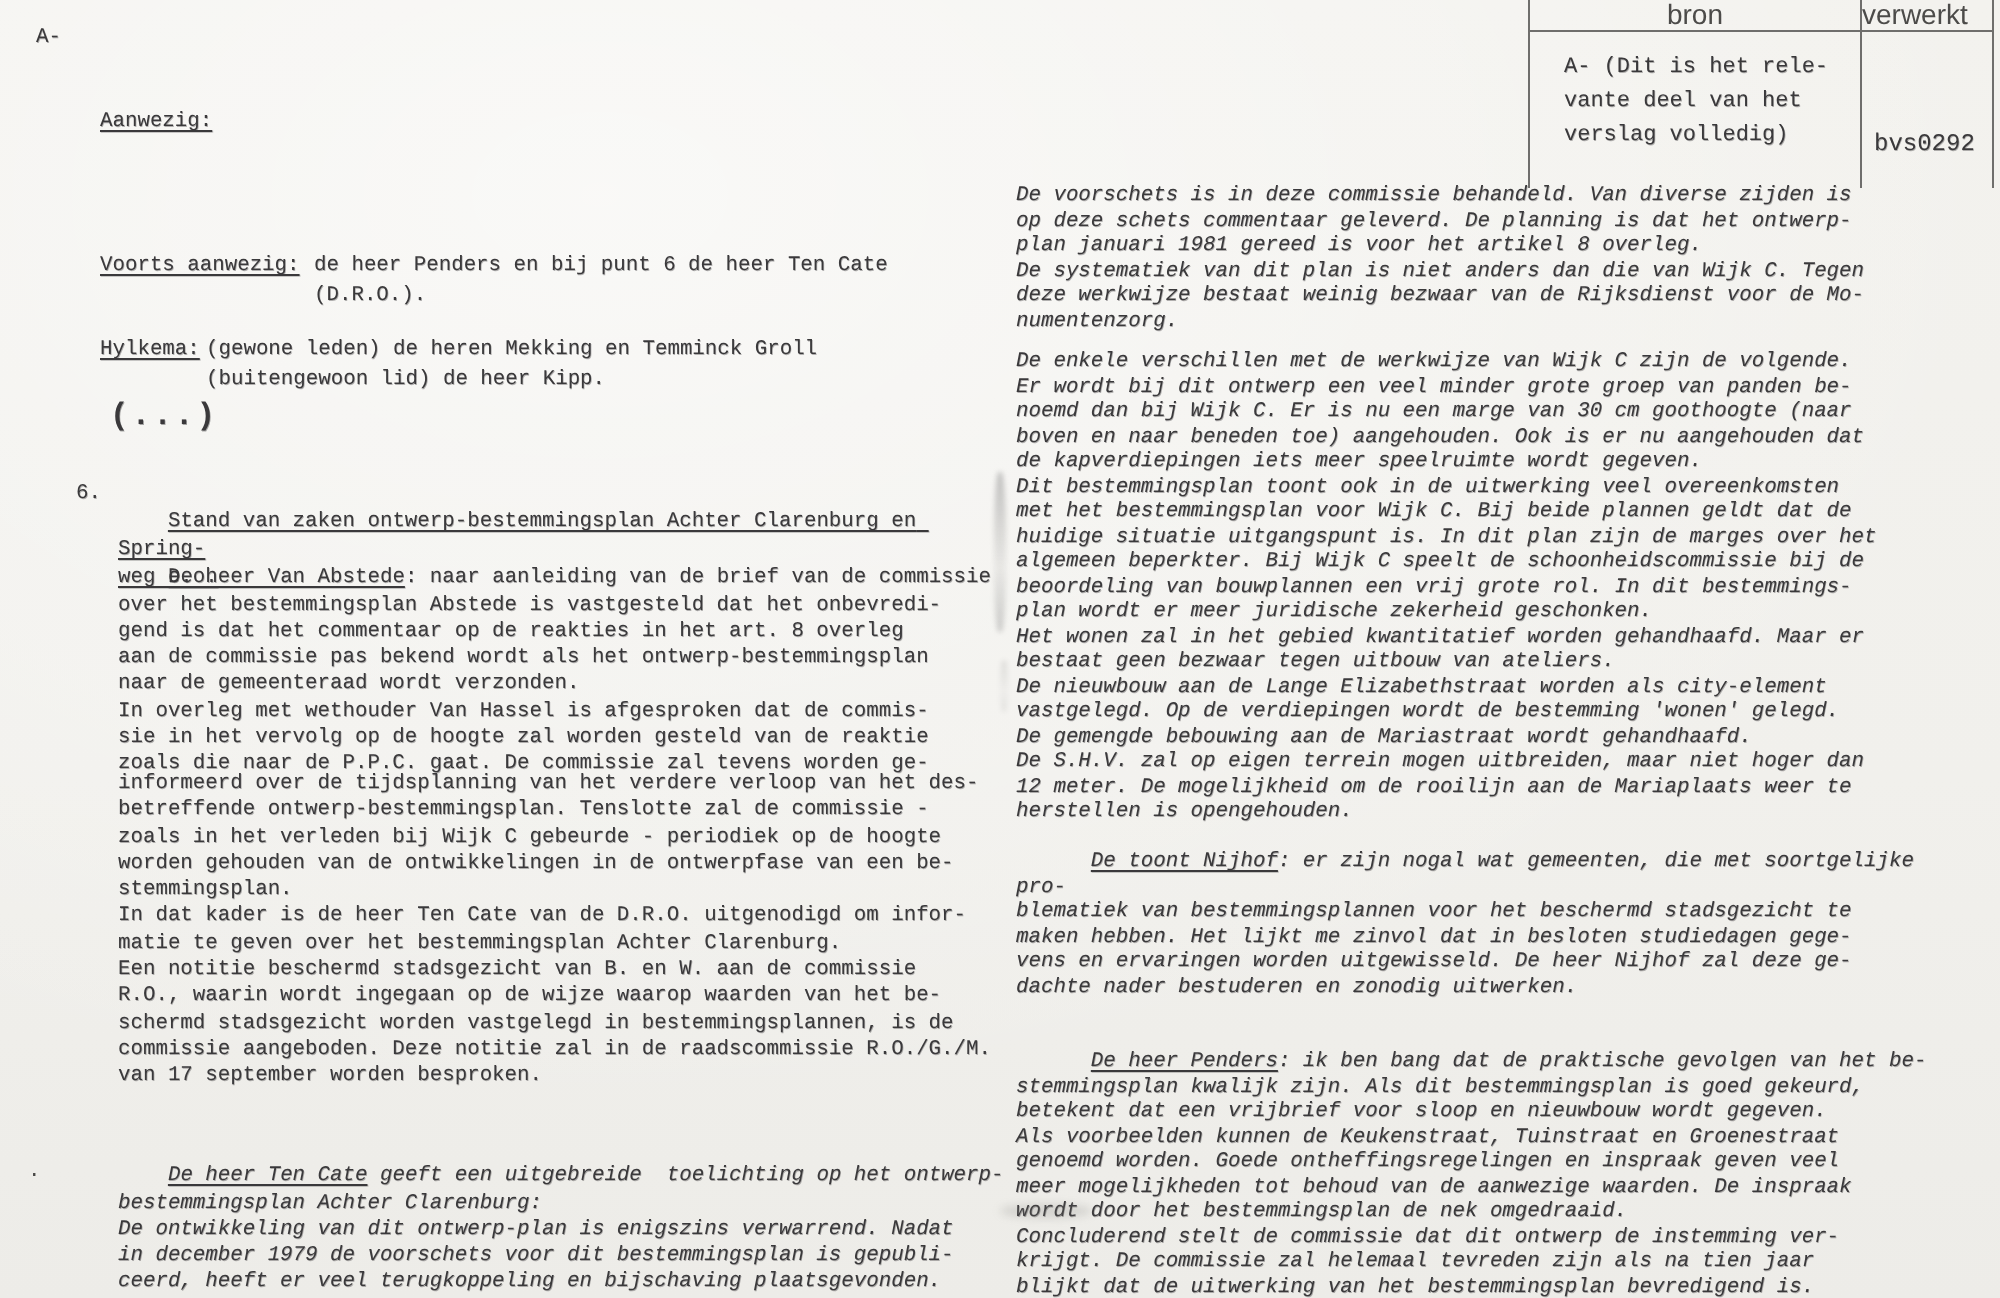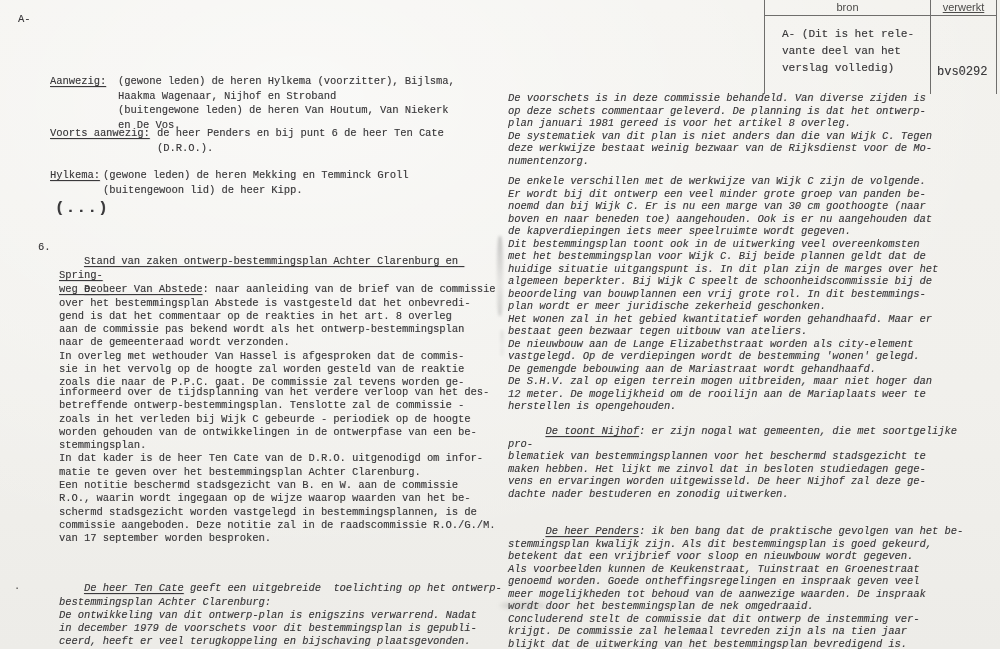--- a/index.html
+++ b/index.html
@@ -21,23 +21,23 @@
   .lh125{line-height:12.5px;font-style:italic;}
   .abs{position:absolute;}
   .u{text-decoration:underline;text-underline-offset:2px;text-decoration-thickness:1px;}
   .att{position:absolute;left:50px;display:flex;align-items:flex-start;}
   .att .lbl{flex:0 0 auto;}
   .para{width:452px;}
   
   .stamp{position:absolute;left:764px;top:0;width:233px;height:94px;
          border-left:1.5px solid #6f6e6c;border-right:1.5px solid #6f6e6c;box-sizing:border-box;}
   .stamp-head{display:flex;height:16px;border-bottom:1.5px solid #6f6e6c;box-sizing:border-box;
-              font-family:"Liberation Sans",sans-serif;font-size:11px;color:#4c4b49;}
+              font-family:"Liberation Sans",sans-serif;font-size:14px;color:#4c4b49;}
   .stamp-head .c1{width:166px;text-align:center;border-right:1.5px solid #6f6e6c;box-sizing:border-box;line-height:15px;}
-  .stamp-head .c2{flex:1;text-align:center;line-height:15px;text-decoration:underline;}
+  .stamp-head .c2{flex:1;text-align:left;line-height:15px;}
   .stamp-body{display:flex;height:78px;box-sizing:border-box;}
   .stamp-body .b1{width:166px;border-right:1.5px solid #6f6e6c;box-sizing:border-box;padding:10px 0 0 17px;}
   .stamp-body .b2{flex:1;position:relative;}
   .stamp-note{font-size:11px;line-height:17px;}
   .stamp-code{position:absolute;left:6px;bottom:15px;font-size:12px;text-align:right;}
   
   .streak{position:absolute;border-radius:40%;filter:blur(1.4px);background:linear-gradient(180deg,rgba(110,110,110,.38),rgba(140,140,140,.12) 60%,rgba(110,110,110,.3));}
   .smudge{position:absolute;border-radius:50%;filter:blur(2px);background:rgba(120,118,114,.22);}
   .dotmark{position:absolute;font-size:10.4px;color:#4a4947;}
   .ellipsis-mark{font-size:15.5px;font-weight:bold;letter-spacing:1.5px;color:#3a393b;
@@ -61,26 +61,22 @@
       </div>
       <div class="b2">
         <div class="tw stamp-code">bvs0292</div>
       </div>
     </div>
   </div>
 
   <div class="abs tw" style="left:18px;top:13px;">A-</div>
 
 
-  <div class="att lh15" style="top:74px;">
+  <div class="att lh15" style="top:54px;gap:25px;">
     <span class="tw lh15 u lbl" style="width:56px;margin-right:12px;">Aanwezig:</span>
-    <div class="tw lh15">(gewone leden) de heren Hylkema (voorzitter), Bijlsma,
-Haakma Wagenaar, Nijhof en Stroband
-(buitengewone leden) de heren Van Houtum, Van Niekerk
-en De Vos.</div>
   </div>
 
   <div class="att lh15" style="top:126px;">
     <span class="tw lh15 u lbl" style="width:100px;margin-right:7px;">Voorts aanwezig:</span>
     <div class="tw lh15">de heer Penders en bij punt 6 de heer Ten Cate
 (D.R.O.).</div>
   </div>
 
   <div class="att lh15" style="top:168px;">
     <span class="tw lh15 u lbl" style="width:50px;margin-right:3px;">Hylkema:</span>

